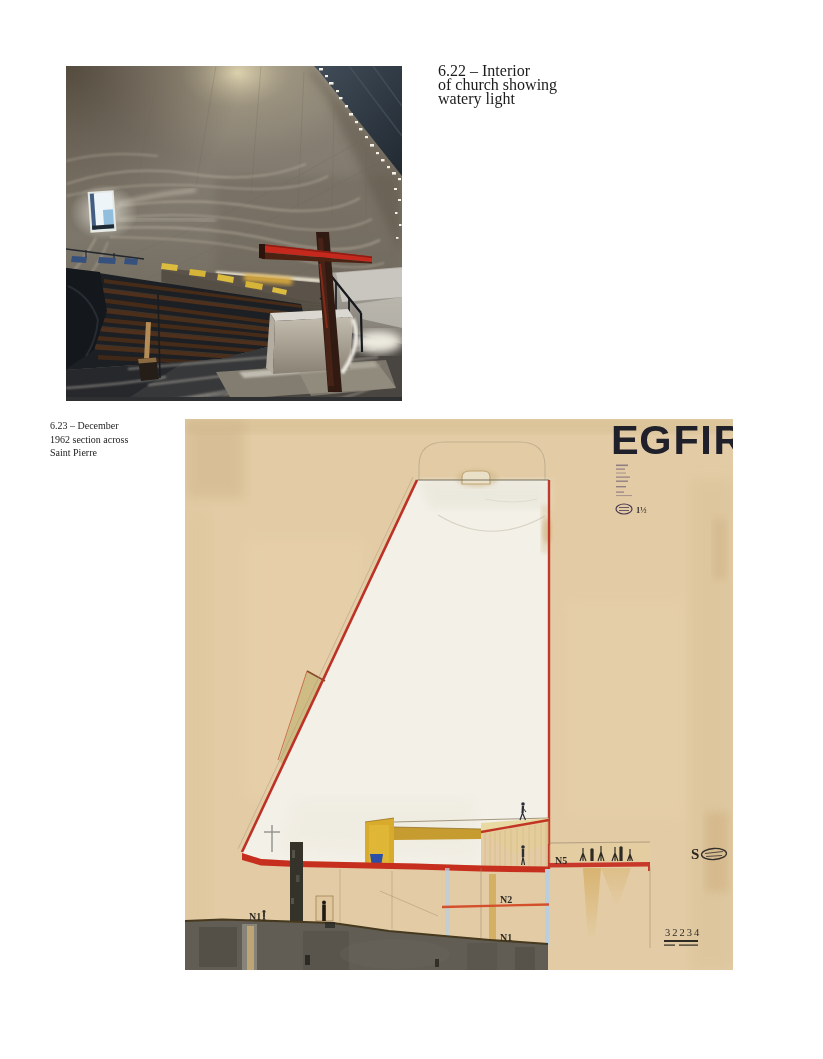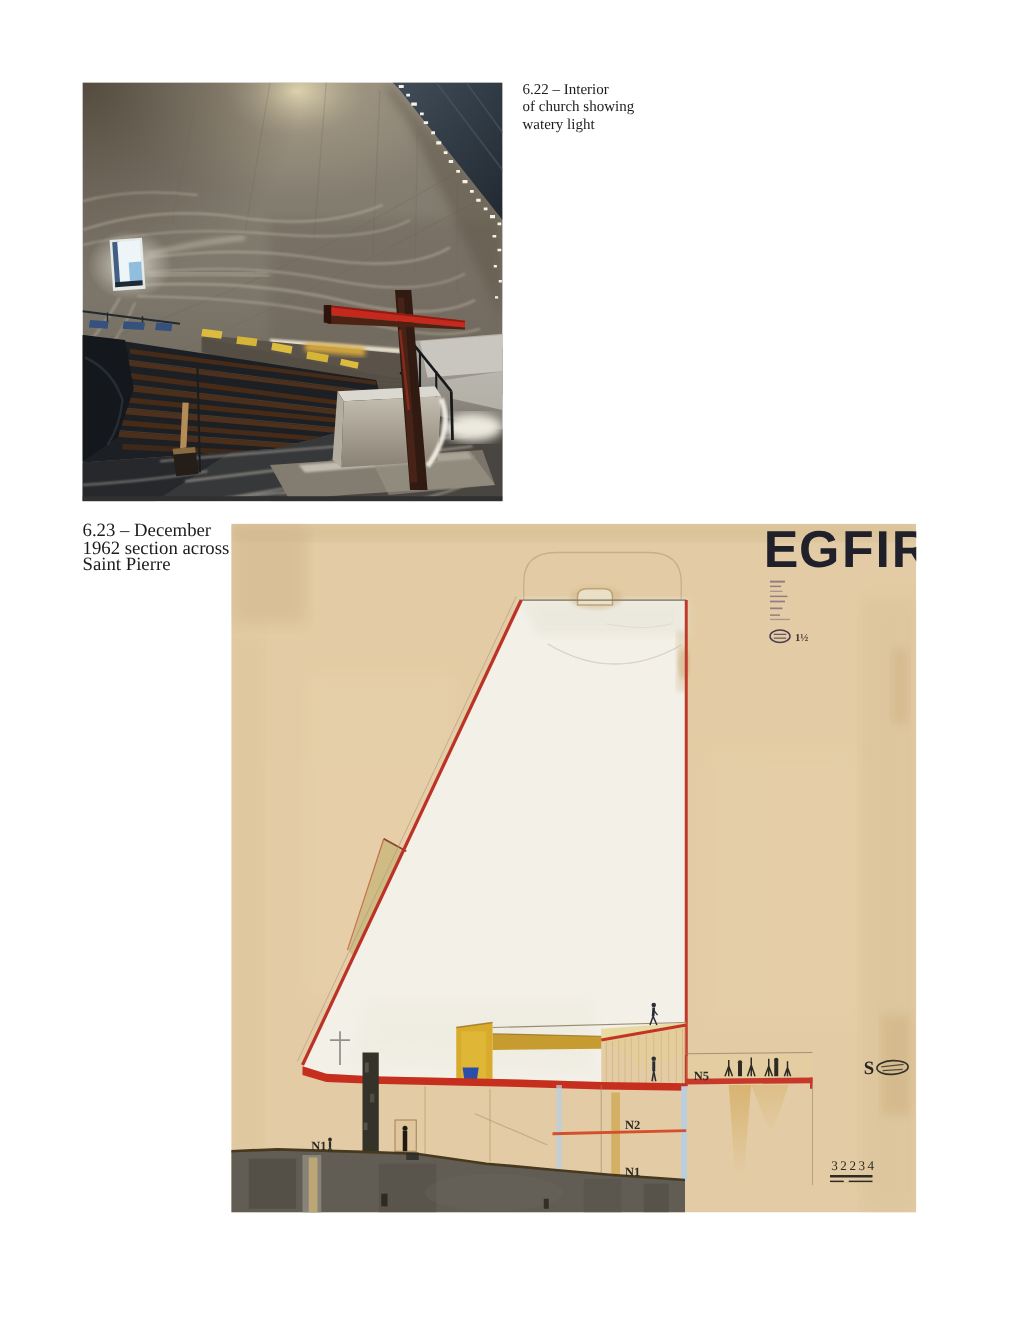--- a/index.html
+++ b/index.html
@@ -230,23 +230,23 @@
 
   <polygon points="196,178 306,190.5 306,196 196,186" fill="#c5281c"></polygon>
   <polygon points="196,178 306,190.5 306,192 196,179.5" fill="#8c1d12"></polygon>
   <polygon points="196,186 306,196 306,197.5 196,193" fill="#4c2212"></polygon>
   <polygon points="193,178 199,178 199,193 193,192" fill="#2e130c"></polygon>
 
   <rect x="0" y="331" width="336" height="4" fill="#2e3032"></rect>
 </svg>
 </div>
 
-<div class="abs" style="left:418px;top:63.5px;font-size:12px;line-height:14.3px;color:#1c1c1c">6.22 – Interior<br>of church showing<br>watery light</div>
-
-<div class="abs" style="left:66px;top:419px;font-size:15px;line-height:13.5px;color:#1c1c1c">6.23 – December<br>1962 section across<br>Saint Pierre</div>
+<div class="abs" style="left:438px;top:63.5px;font-size:16px;line-height:14.3px;color:#1c1c1c">6.22 – Interior<br>of church showing<br>watery light</div>
+
+<div class="abs" style="left:50px;top:419px;font-size:10px;line-height:13.5px;color:#1c1c1c">6.23 – December<br>1962 section across<br>Saint Pierre</div>
 
 <div class="abs" style="left:185px;top:419px;width:548px;height:649px">
 <svg width="548" height="551" viewBox="0 0 548 551">
   <defs>
     <filter id="dB2">
           <feGaussianBlur stdDeviation="2"></feGaussianBlur>
         </filter>
     <filter id="dB4">
           <feGaussianBlur stdDeviation="4"></feGaussianBlur>
         </filter>

